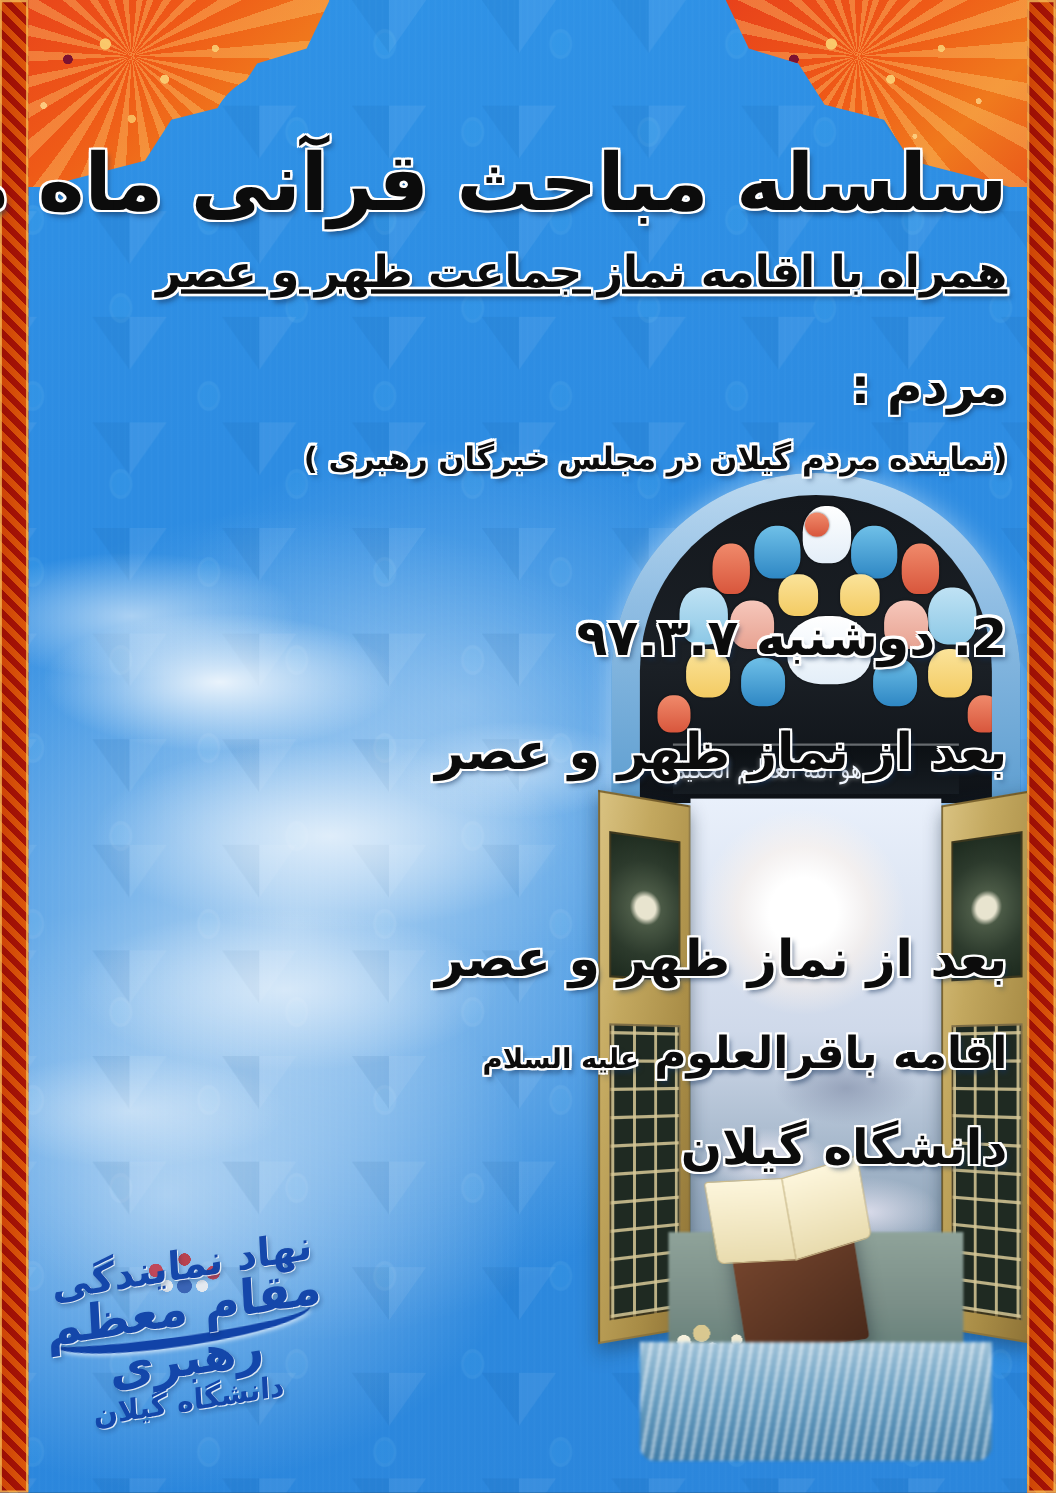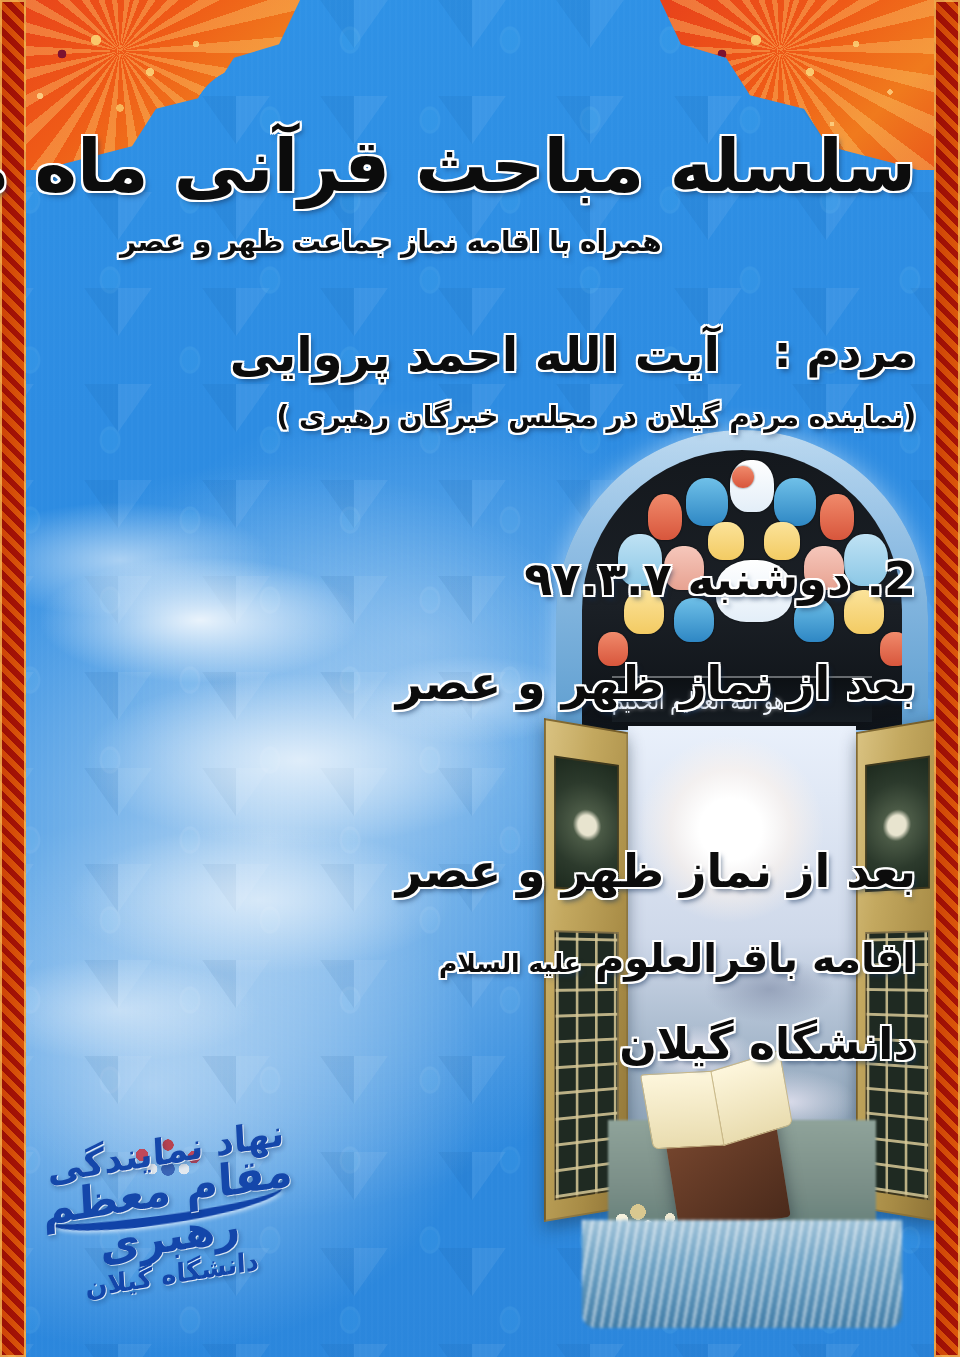--- a/index.html
+++ b/index.html
@@ -238,22 +238,23 @@
   }
 
   .title-main{
     right:44px;left:44px;top:130px;
     font-size:72px;
     text-align:center;
     letter-spacing:-1px;
   }
   .title-sub{
     right:44px;left:120px;top:228px;
-    font-size:28px;
-    text-align:left;
+    font-size:40px;
+    text-align:right;
+    text-decoration:underline;
   }
   .by-label{ right:44px; top:330px; font-size:44px; }
   .speaker{ right:240px; top:330px; font-size:48px; }
   .speaker-role{
     right:44px;left:40px;top:403px;font-size:28px;text-align:right;
   }
   .time-label{ right:44px; top:472px; font-size:46px; }
   .date1{ right:44px; top:556px; font-size:46px; }
   .when1{ right:44px; top:660px; font-size:46px; }
   .date2{ right:44px; top:748px; font-size:46px; }
@@ -364,21 +365,20 @@
 
   <div class="side-band left"></div>
   <div class="side-band right"></div>
   <div class="corner left"></div>
   <div class="corner right"></div>
 
   <div class="content">
     <div class="line title-main">سلسله مباحث قرآنی ماه مبارک رمضان</div>
     <div class="line title-sub">همراه با اقامه نماز جماعت ظهر و عصر</div>
     <div class="line by-label">مردم :</div>
-    <div class="line speaker">آیت الله احمد پروایی</div>
     <div class="line speaker-role">(نماینده مردم گیلان در مجلس خبرگان رهبری )</div>
 
     <div class="line date1">2. دوشنبه ۹۷.۳.۷</div>
     <div class="line when1">بعد از نماز ظهر و عصر</div>
     <div class="line when2">بعد از نماز ظهر و عصر</div>
 
     <div class="line venue1">
       <span>اقامه باقرالعلوم</span>
       <span class="small">علیه السلام</span>
     </div>

